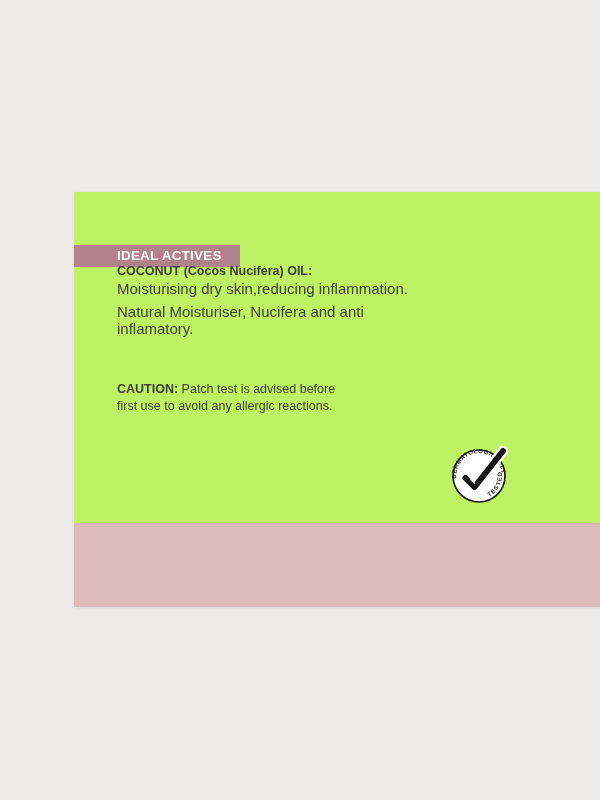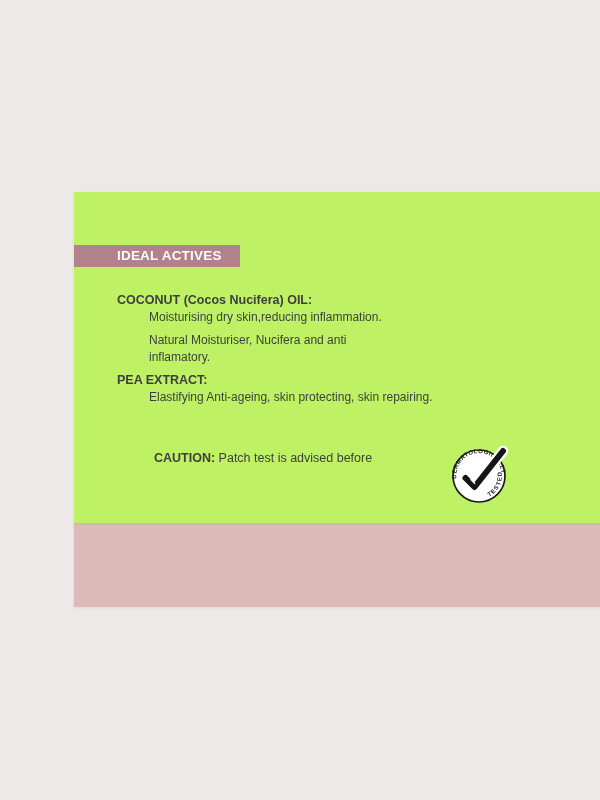--- a/index.html
+++ b/index.html
@@ -32,36 +32,35 @@
     background: #B1828B;
     color: #FDFBFB;
     font-size: 13.5px;
     font-weight: 700;
     line-height: 22px;
     padding-left: 43px;
     letter-spacing: 0.2px;
   }
   .content {
     position: absolute;
-    left: 43px; top: 100px;
+    left: 43px; top: 71px;
     width: 340px;
   }
   .active-section { margin-bottom: 6px; }
   .ttl {
     font-size: 12.5px;
     font-weight: 700;
     line-height: 17px;
   }
   .desc {
-    font-size: 12px;
+    font-size: 15px;
     line-height: 17px;
     white-space: pre-line;
-    margin-left: 32px;
   }
-  .notes { margin-top: 44px; margin-left: 37px; }
+  .notes { margin-top: 44px; }
   .note { margin-bottom: 6px; font-size: 12.5px; line-height: 17px; }
   .note .line { display: block; }
   .nt { font-weight: 700; }
   .stamp {
     position: absolute;
     left: 373px; top: 252px;
     width: 64px; height: 64px;
     overflow: visible;
   }
   .stamp-txt {
@@ -84,29 +83,26 @@
     <section class="active-section">
       <h3 class="ttl">COCONUT (Cocos Nucifera) OIL:</h3>
       <p class="desc">Moisturising dry skin,reducing inflammation.</p>
     </section>
 
     <section class="active-section">
       <p class="desc">Natural Moisturiser, Nucifera and anti
 inflamatory.</p>
     </section>
 
-    <section class="active-section">
-      <h3 class="ttl">PEA EXTRACT:</h3>
-      <p class="desc">Elastifying Anti-ageing, skin protecting, skin repairing.</p>
-    </section>
 
     <div class="notes">
 
       <p class="note">
         <span class="line"><b class="nt">CAUTION:</b> <span>Patch test is advised before</span></span>
+        <span class="line">first use to avoid any allergic reactions.</span>
       </p>
 
 
     </div>
   </div>
 
   <svg class="stamp" viewBox="-32 -32 64 64" xmlns="http://www.w3.org/2000/svg">
     <defs>
       <path id="arcTop" d="M -21.3,8 A 22.8,22.8 0 1 1 21.3,8"></path>
       <path id="arcBottom" d="M 7,21.8 A 22.9,22.9 0 0 0 22.6,-3.5"></path>

